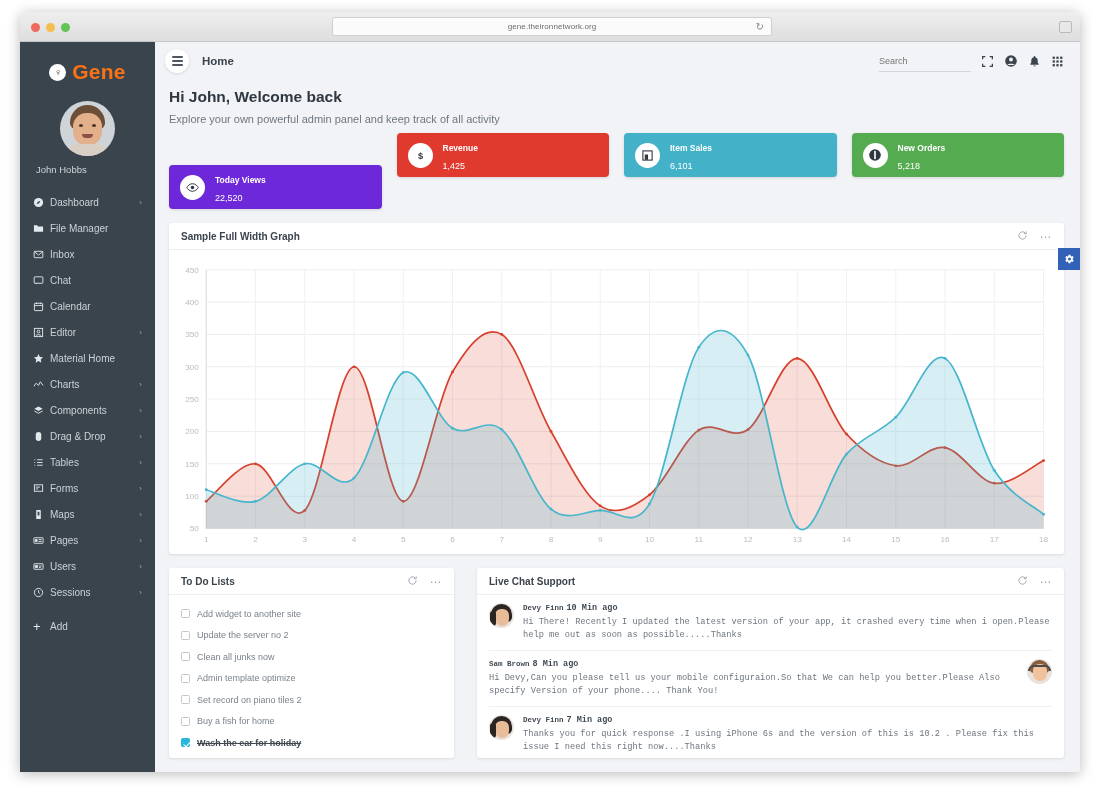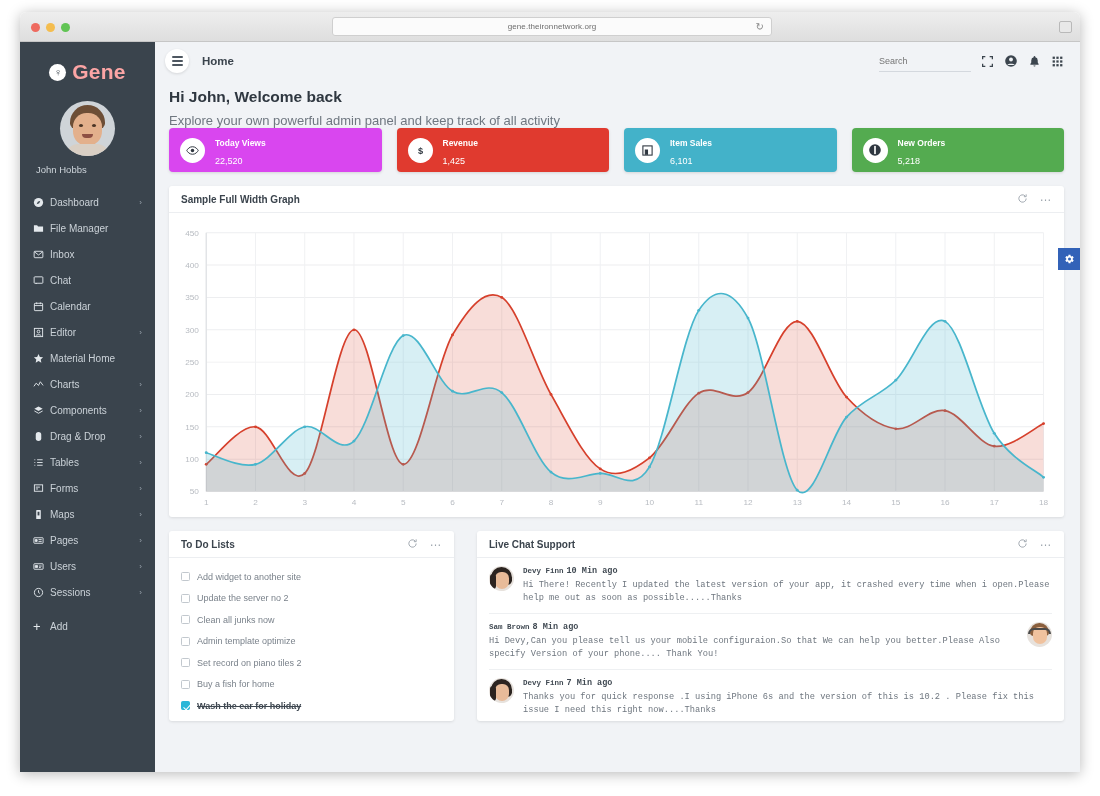--- a/index.html
+++ b/index.html
@@ -47,21 +47,21 @@
   
   #sidebar {
     width: 135px; background: #3a444d; color: #d8dde2;
     flex: 0 0 135px; padding-top: 12px; overflow: hidden;
   }
   #brand { display: flex; align-items: center; justify-content: center; gap: 6px; padding: 6px 0 10px; }
   #brand-logo {
     width: 17px; height: 17px; border-radius: 50%; background: #ffffff; color: #3a444d;
     font-size: 11px; display: flex; align-items: center; justify-content: center; font-weight: bold;
   }
-  #brand-name { font-size: 21px; font-weight: bold; color: #fca5a5; letter-spacing: .2px; }
+  #brand-name { font-size: 21px; font-weight: bold; color: #f97316; letter-spacing: .2px; }
   #profile { text-align: left; padding: 7px 16px 14px; }
   #avatar-wrap {
     width: 55px; height: 55px; border-radius: 50%; margin: 0 auto 8px;
     background: #cfd4d8; overflow: hidden; position: relative;
   }
   .face-hair { position: absolute; left: 10px; top: 4px; width: 35px; height: 24px;
     background: #6d4e36; border-radius: 18px 18px 6px 6px; }
   .face-skin { position: absolute; left: 13px; top: 12px; width: 29px; height: 33px;
     background: #e3b08c; border-radius: 14px 14px 15px 15px; }
   .face-eye { position: absolute; top: 23px; width: 4px; height: 3px; background: #4a3526; border-radius: 50%; }
@@ -94,21 +94,21 @@
   #topbar-right { margin-left: auto; display: flex; align-items: center; gap: 10px; }
   #search-field {
     border-bottom: 1px solid #d4d8de; width: 92px; padding-bottom: 3px;
   }
   #search-input { border: none; outline: none; background: transparent; font-size: 9px;
     color: #6e767f; width: 100%; font-family: "Liberation Sans", sans-serif; }
   .top-icon { color: #3c454e; cursor: pointer; display: flex; align-items: center; }
   
   #content { flex: 1; padding: 8px 16px 0 14px; overflow: hidden; }
   #welcome-title { font-size: 15.5px; font-weight: bold; color: #2f3740; margin-bottom: 7px; }
-  #welcome-sub { font-size: 13px; color: #6f7780; margin-bottom: 0; }
+  #welcome-sub { font-size: 11px; color: #6f7780; margin-bottom: 8px; }
   
   #stats { display: flex; gap: 15px; margin-bottom: 14px; }
   .stat-card {
     flex: 1; height: 44px; border-radius: 4px; display: flex; align-items: center;
     padding: 0 11px; gap: 10px; color: #ffffff; box-shadow: 0 1px 3px rgba(0,0,0,.13);
   }
   .stat-ico {
     width: 25px; height: 25px; border-radius: 50%; background: #ffffff;
     display: flex; align-items: center; justify-content: center; flex: 0 0 25px;
   }
@@ -416,21 +416,21 @@
           </span>
         </div>
       </div>
 
       <div id="content">
 
         <div id="welcome-title">Hi John, Welcome back</div>
         <div id="welcome-sub">Explore your own powerful admin panel and keep track of all activity</div>
 
         <div id="stats">
-          <div class="stat-card" id="card-0" style="background: #d946ef;">
+          <div class="stat-card" id="card-0" style="background: #6d28d9; margin-top: 32px;">
             <span class="stat-ico">
               <svg width="13" height="13" viewBox="0 0 24 24" fill="#2f3740">
                   <path d="M12 5C6.5 5 2.7 9.4 1.5 12c1.2 2.6 5 7 10.5 7s9.3-4.4 10.5-7C21.3 9.4 17.5 5 12 5z" fill="none" stroke="#2f3740" stroke-width="1.8"></path>
                   <circle cx="12" cy="12" r="3.2"></circle>
                 </svg>
             </span>
             <span>
               <span class="stat-label">Today Views</span><br>
               <span class="stat-value">22,520</span>
             </span>

